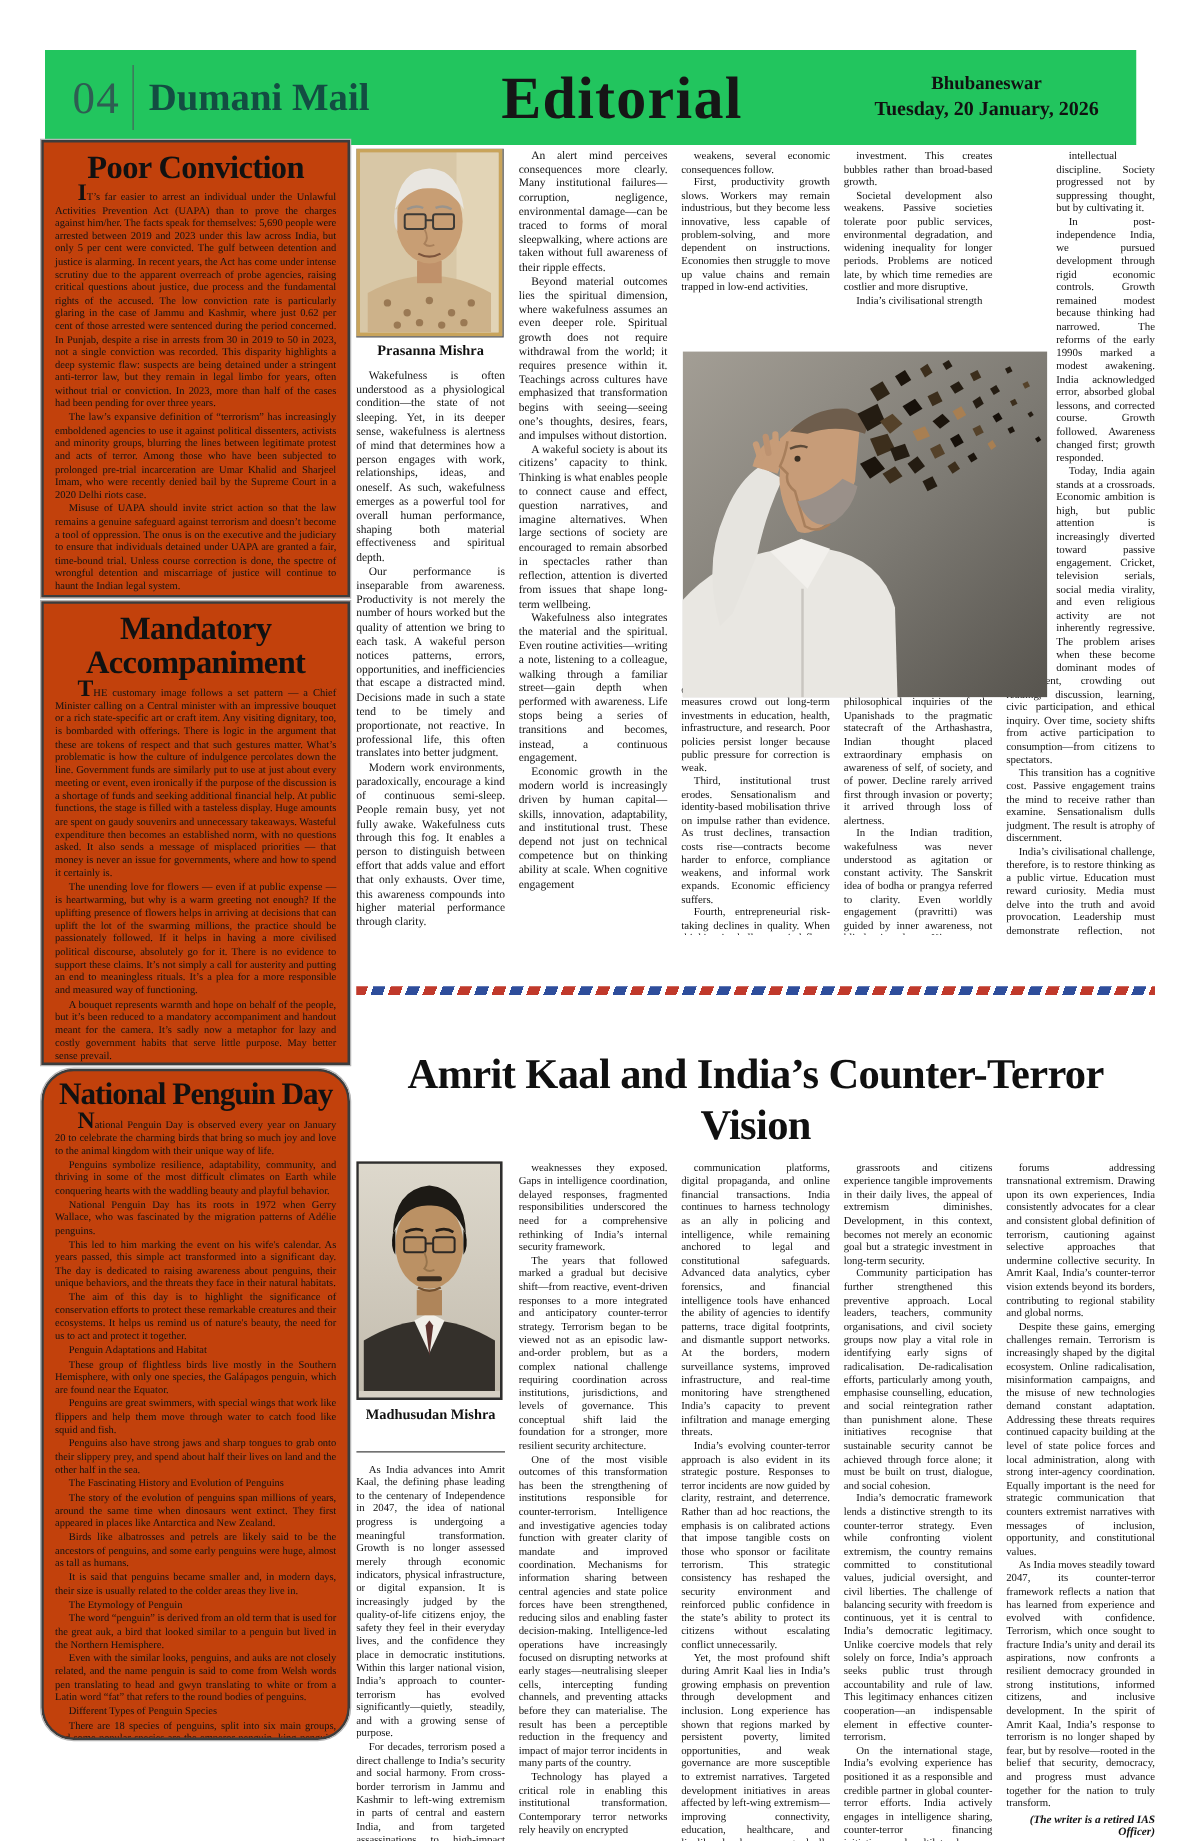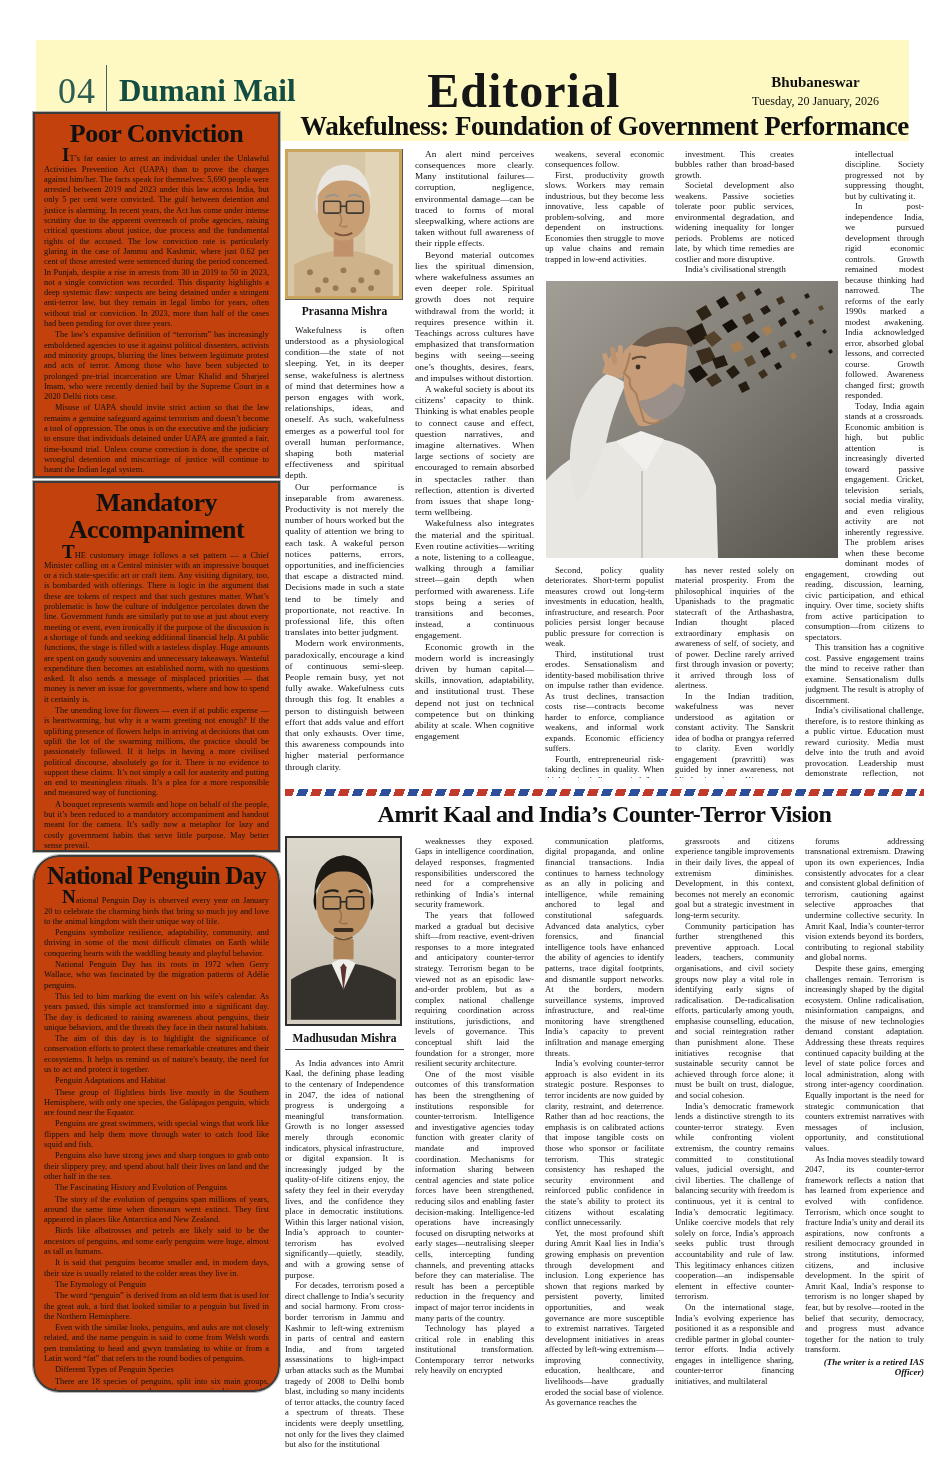--- a/index.html
+++ b/index.html
@@ -1,61 +1,61 @@
 <!DOCTYPE html>
 <html><head>
 <meta charset="utf-8">
 <style>
   html,body{margin:0;padding:0;background:#ffffff;}
   .page{position:relative;width:945px;height:1473px;background:#ffffff;overflow:hidden;
         font-family:"Liberation Serif","DejaVu Serif",serif;color:#111;}
   
-  .hdr{position:absolute;left:36px;top:40px;width:873px;height:101px;background:#fef9c3;
+  .hdr{position:absolute;left:36px;top:40px;width:873px;height:76px;background:#22c55e;
        display:flex;align-items:center;}
   .hdr-left{display:flex;align-items:center;margin-left:22px;}
   .pgnum{font-size:36px;color:#2e5d52;letter-spacing:1px;}
   .hdr-bar{width:1px;height:52px;background:#46645c;margin:0 12px 0 10px;}
   .masthead{font-size:31px;font-weight:bold;color:#134d42;}
   .hdr-center{flex:1;text-align:center;}
   .section-title{font-size:48px;font-weight:bold;color:#161616;letter-spacing:1px;}
   .hdr-right{text-align:center;margin-right:30px;line-height:1.35;}
   .city{font-size:15px;font-weight:bold;}
-  .date{font-size:12px;font-weight:normal;}
+  .date{font-size:16px;font-weight:bold;}
   
   .sbox{position:absolute;left:33px;width:247px;background:#c2410c;border:2px solid #3c3c3c;
         outline:1px solid #b5b5b5;box-sizing:border-box;padding:4px 9px 6px 9px;overflow:hidden;}
   .sbox h2{margin:2px 0 3px 0;text-align:center;font-size:26px;letter-spacing:-0.5px;line-height:1.05;}
   .sbox .para{margin:0 0 1px 0;font-size:8.4px;line-height:10.3px;text-align:justify;text-indent:11px;}
   .sbox .para.lead{text-indent:18px;}
   .sbox .para.lead::first-letter{font-size:19px;font-weight:bold;line-height:9px;}
   #box-penguin h2{font-size:25px;letter-spacing:-0.8px;}
   
   .art{position:absolute;left:285px;width:639px;}
   .art h1{margin:0;text-align:center;font-weight:bold;color:#101010;}
   #wf{top:112px;height:676px;}
   #wf h1{font-size:27px;letter-spacing:-0.5px;line-height:1.1;}
   #ak{top:800px;height:665px;}
-  #ak h1{font-size:24px;letter-spacing:-0.5px;line-height:1.2;}
+  #ak h1{font-size:34px;letter-spacing:-0.5px;line-height:1.2;margin-top:40px;}
   .cols{display:flex;gap:11px;margin-top:7px;}
   .wcol{width:119px;overflow:hidden;position:relative;}
   #wf .wcol{height:629px;}
   #ak .wcol{height:612px;}
   .wcol .para{margin:0;font-size:9.2px;line-height:11.2px;text-align:justify;text-indent:10px;}
   .wcol .para:first-child{text-indent:10px;}
   .small .para{font-size:8.7px;line-height:10.5px;}
   #ak .wcol .para{font-size:8.6px;line-height:10.6px;}
   .coltop{height:129px;overflow:hidden;}
   .colgap{height:287px;}
   .signoff{font-size:9px !important;font-weight:bold;font-style:italic;text-align:right !important;text-indent:0 !important;margin-top:2px !important;}
   
   .pframe{box-sizing:border-box;border:3px solid #c9a45b;outline:1px solid #555;background:#d8c7a6;width:117px;}
   .pframe svg{display:block;}
   .pframe2{box-sizing:border-box;border:2px solid #2e2e2e;width:117px;background:#d6d0c4;}
   .byline{text-align:center;font-weight:bold;font-size:11.5px;margin:6px 0 8px 0;}
-  .byline.ruled{border-bottom:1px solid #444;padding-bottom:5px;}
+  .byline.ruled{border-bottom:1px solid #444;padding-bottom:23px;}
   
   .feature{position:absolute;left:261px;top:169px;width:292px;height:277px;overflow:hidden;}
   .img-intrude{float:left;width:36px;height:277px;margin:129px 4px 4px 0;}
   
   .airmail{position:absolute;left:285px;top:789px;width:639px;height:7px;
     background:repeating-linear-gradient(110deg,#c0392b 0 9px,#ffffff 9px 13px,#2e4d9b 13px 22px,#ffffff 22px 26px);}
 </style>
 </head>
 <body>
 
@@ -110,21 +110,20 @@
         <p class="para">It is said that penguins became smaller and, in modern days, their size is usually related to the colder areas they live in.</p>
         <p class="para">The Etymology of Penguin</p>
         <p class="para">The word “penguin” is derived from an old term that is used for the great auk, a bird that looked similar to a penguin but lived in the Northern Hemisphere.</p>
         <p class="para">Even with the similar looks, penguins, and auks are not closely related, and the name penguin is said to come from Welsh words pen translating to head and gwyn translating to white or from a Latin word “fat” that refers to the round bodies of penguins.</p>
         <p class="para">Different Types of Penguin Species</p>
         <p class="para">There are 18 species of penguins, split into six main groups, and some popular species are the emperor penguin, king penguin, and the little penguin.</p>
       </div>
   </div>
 
   <div class="art" id="wf">
-    <h1>Wakefulness:  Foundation of Government Performance</h1>
     <div class="cols">
       <div class="wcol">
         <div class="pframe">
           <svg width="111" height="144" viewBox="0 0 112 146">
             <rect width="112" height="146" fill="#d8c7a6"></rect>
             <rect x="78" y="0" width="34" height="146" fill="#e2d4b6"></rect>
             <path d="M6,146 L6,114 Q56,86 106,114 L106,146 Z" fill="#cdb28a"></path>
             <g fill="#8a6743" opacity="0.75">
               <circle cx="22" cy="122" r="3"></circle>
                 <circle cx="38" cy="130" r="3"></circle>

